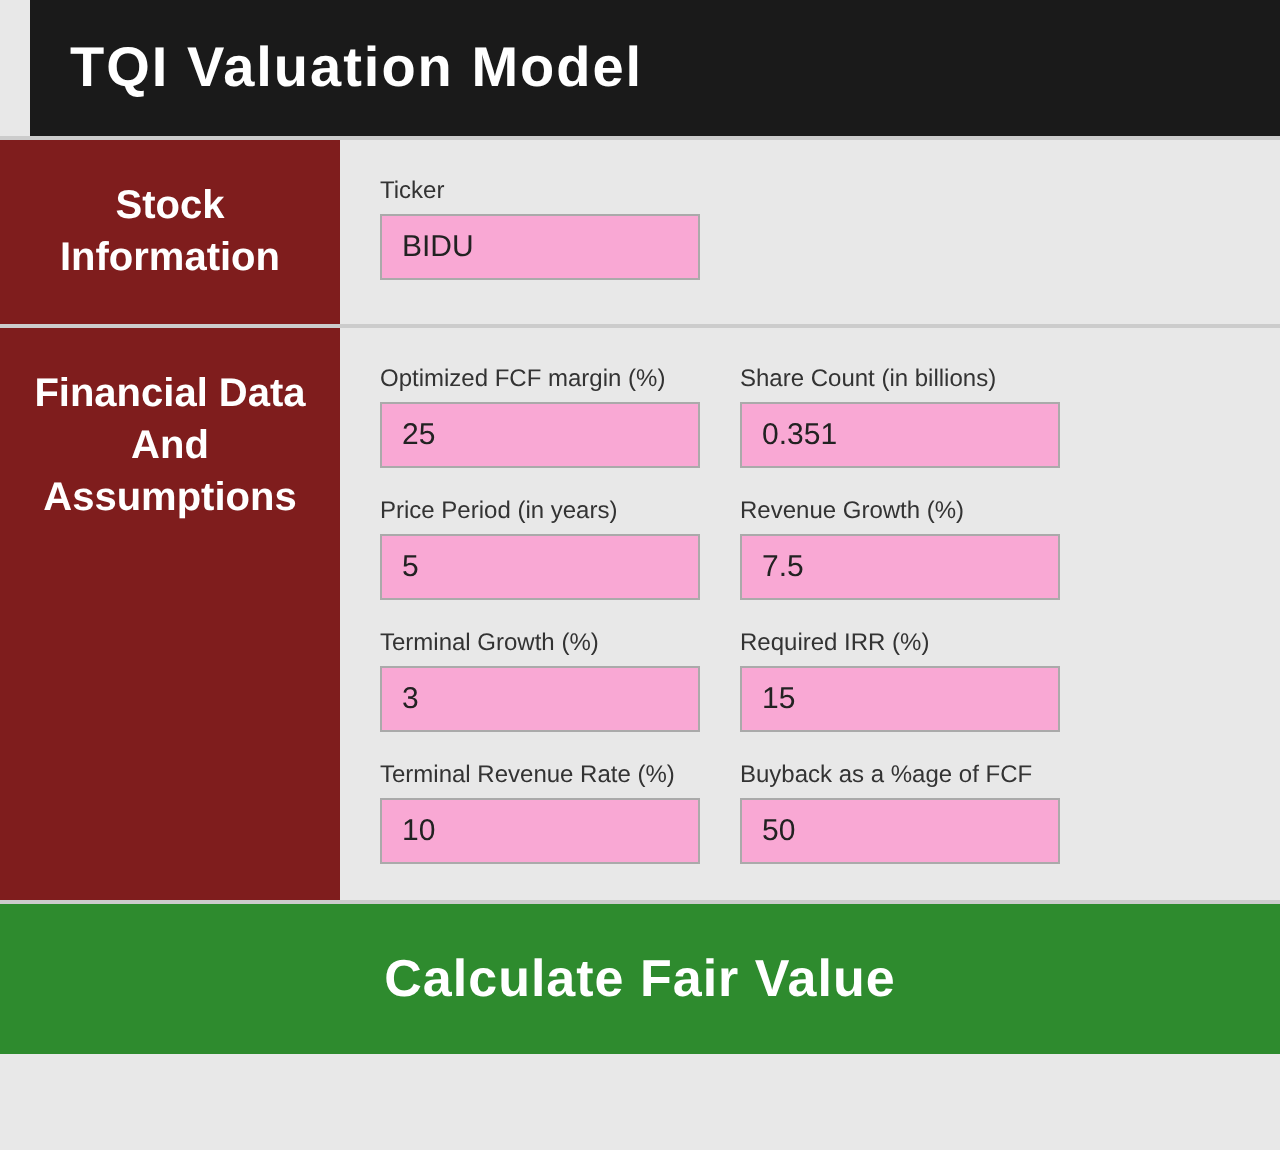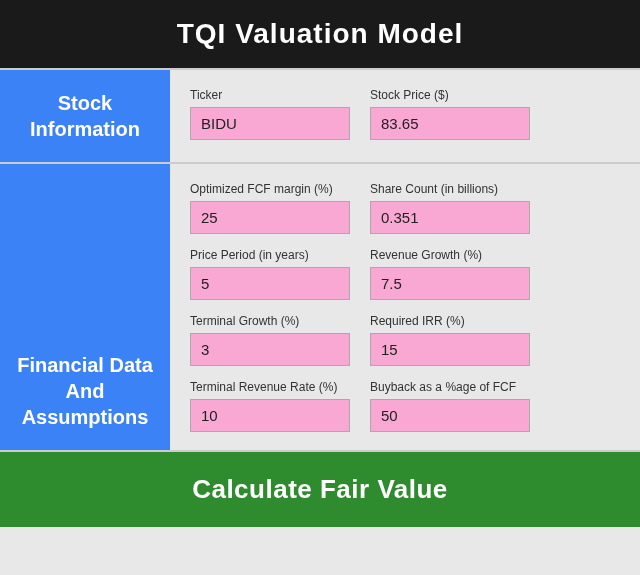--- a/index.html
+++ b/index.html
@@ -12,44 +12,45 @@
 
     .app-container {
       width: 640px;
       background: #e8e8e8;
     }
 
     
     .app-header {
       background: #1a1a1a;
       color: white;
-      text-align: center;
+      text-align: left;
       padding: 18px 20px;
+      margin-left: 15px;
     }
     .app-header h1 {
       font-size: 28px;
       font-weight: bold;
       letter-spacing: 1px;
     }
 
     
     .section-row {
       display: flex;
       align-items: stretch;
       border-top: 2px solid #ccc;
       background: #e8e8e8;
     }
 
     .section-label {
-      background: #3b82f6;
+      background: #7f1d1d;
       color: white;
       width: 170px;
       min-width: 170px;
       display: flex;
-      align-items: flex-end;
+      align-items: flex-start;
       justify-content: center;
       text-align: center;
       font-size: 20px;
       font-weight: bold;
       padding: 20px 15px;
       line-height: 1.3;
     }
 
     .section-content {
       flex: 1;
@@ -116,24 +117,20 @@
   <div class="section-row">
     <div class="section-label">
       <span style="white-space: pre-line;">Stock
 Information</span>
     </div>
     <div class="section-content">
       <div class="field-group">
         <label class="field-label">Ticker</label>
         <input class="field-input" type="text" value="BIDU" style="">
       </div>
-      <div class="field-group">
-        <label class="field-label">Stock Price ($)</label>
-        <input class="field-input" type="text" value="83.65" style="">
-      </div>
     </div>
   </div>
 
   <div class="section-row">
     <div class="section-label">
       <span style="white-space: pre-line;">Financial Data
 And
 Assumptions</span>
     </div>
     <div class="section-content">

